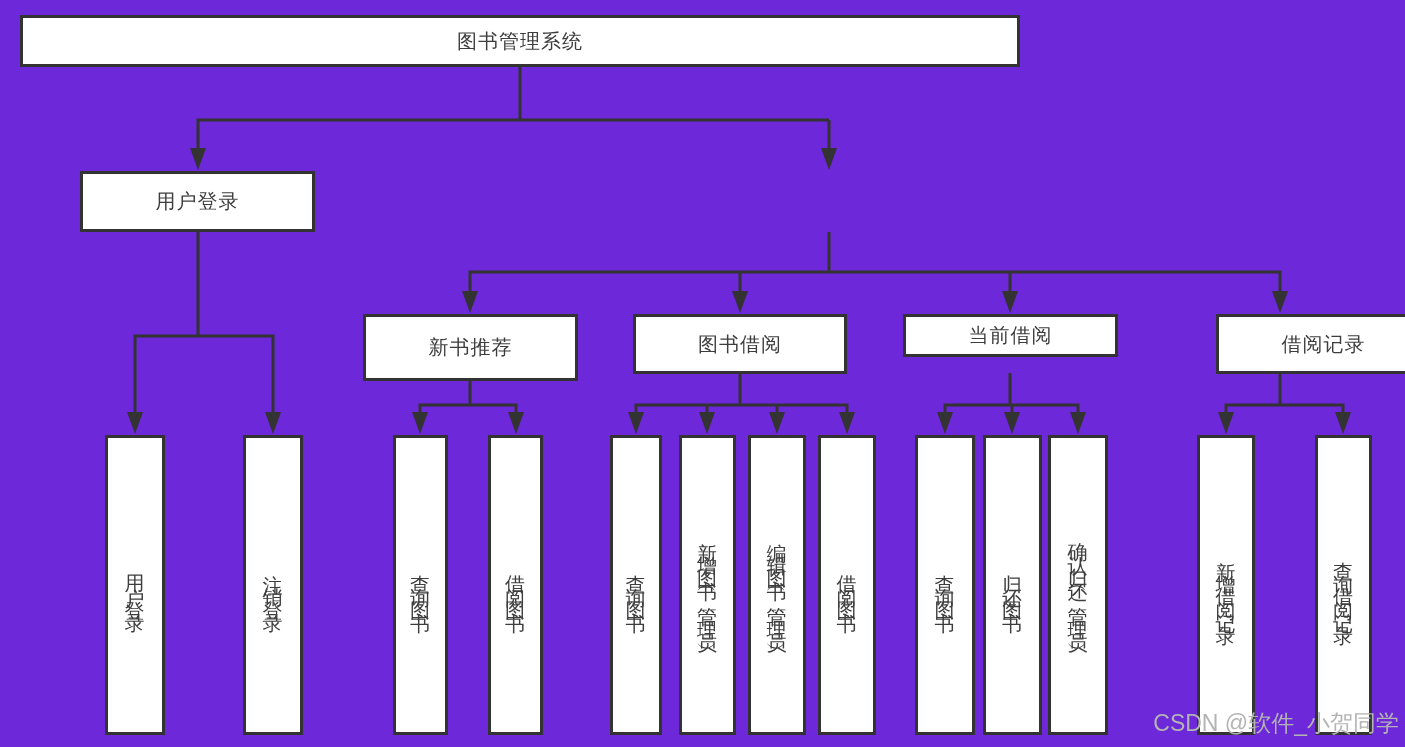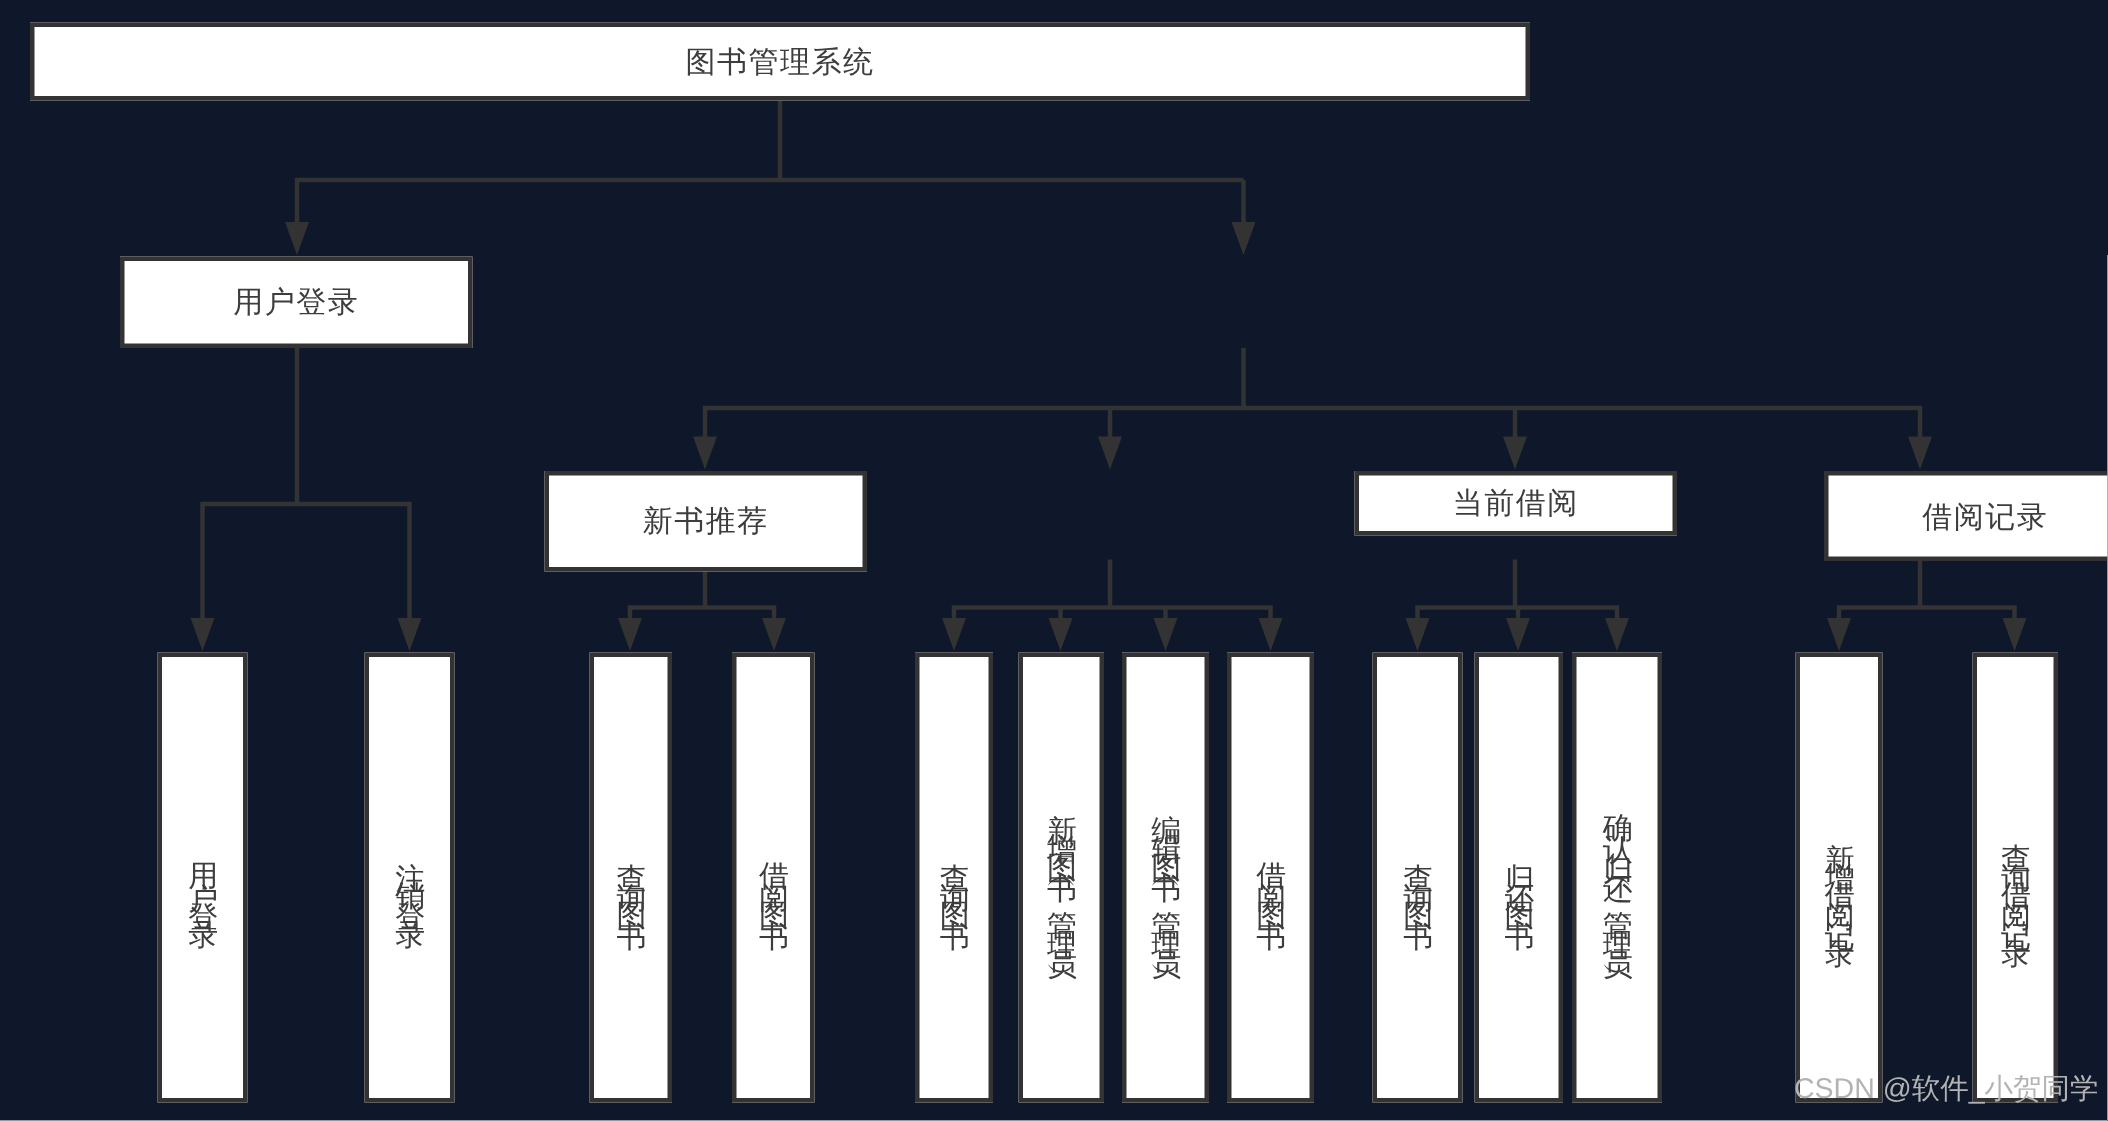--- a/index.html
+++ b/index.html
@@ -1,33 +1,33 @@
 <!DOCTYPE html>
 <html><head>
 <meta charset="utf-8">
 <style>
   html,body{margin:0;padding:0;background:#ffffff;}
   .canvas{
-    position:relative;width:1405px;height:747px;background:#0f172a;
+    position:relative;width:1405px;height:747px;background:#6d28d9;
     font-family:"Liberation Sans","DejaVu Sans",sans-serif;
     color:#3d3d3d;overflow:hidden;
   }
   .connectors{position:absolute;left:0;top:0;width:1405px;height:747px;}
   .box{
     position:absolute;box-sizing:border-box;border:3px solid #333333;
     background:#ffffff;display:flex;align-items:center;justify-content:center;
     font-size:20px;letter-spacing:1px;color:#3d3d3d;
   }
   .vbox{
     writing-mode:vertical-rl;text-orientation:mixed;
     letter-spacing:13px;line-height:1;font-size:20px;
   }
   .vbox span{display:block;}
   .watermark{
-    position:absolute;right:6px;bottom:8px;font-size:19px;color:#b3b3b3;
+    position:absolute;right:6px;bottom:8px;font-size:23px;color:#b3b3b3;
     letter-spacing:0px;z-index:5;
   }
 </style>
 </head>
 <body>
 
 <div class="canvas">
 
   <svg class="connectors" viewBox="0 0 1405 747" xmlns="http://www.w3.org/2000/svg">
     <g stroke="#333333" stroke-width="3" fill="none">
@@ -65,20 +65,23 @@
   <div class="box" style="left:20px;top:15px;width:1000px;height:52px;">
     <span>图书管理系统</span>
   </div>
 
   <div class="box" style="left:80px;top:171px;width:235px;height:61px;">
     <span>用户登录</span>
   </div>
 
   <div class="box" style="left:363px;top:314px;width:215px;height:67px;">
     <span>新书推荐</span>
+  </div>
+  <div class="box" style="left:633px;top:314px;width:214px;height:60px;">
+    <span>图书借阅</span>
   </div>
   <div class="box" style="left:903px;top:314px;width:215px;height:43px;">
     <span>当前借阅</span>
   </div>
   <div class="box" style="left:1172px;top:314px;width:215px;height:60px;margin-left:44px;">
     <span>借阅记录</span>
   </div>
 
   <div class="box vbox" style="left:105px;top:435px;width:60px;height:300px;">
     <span>用户登录</span>

